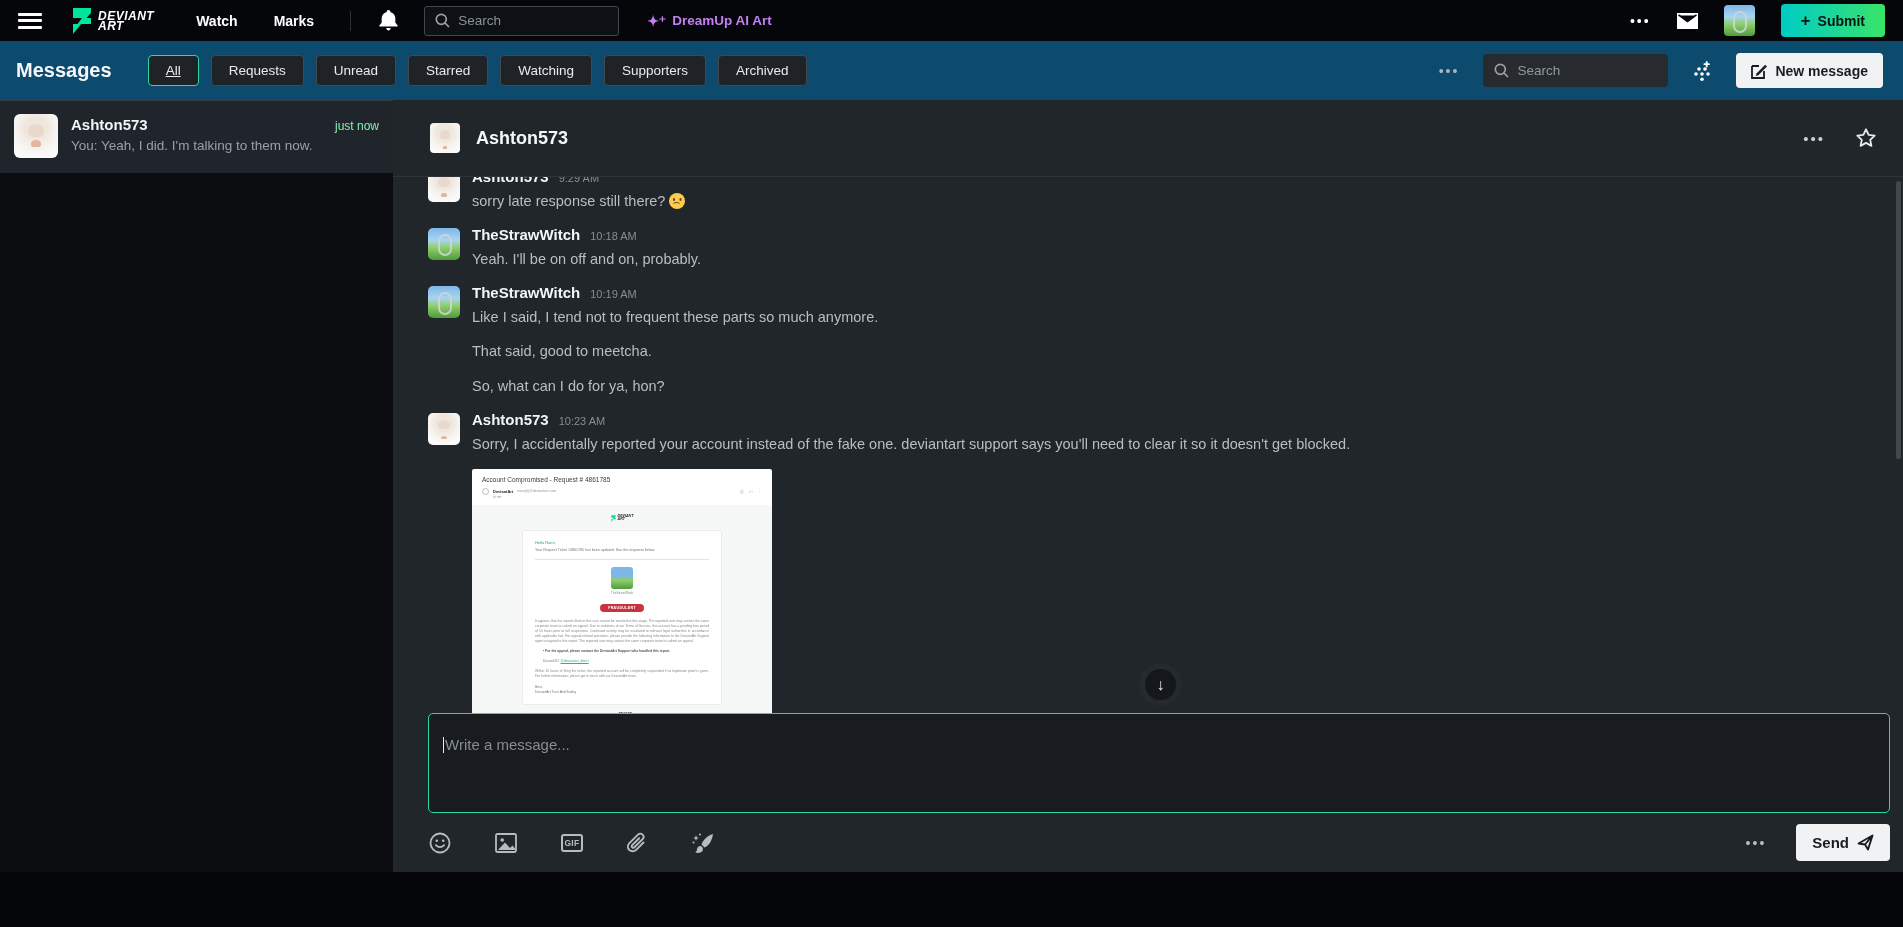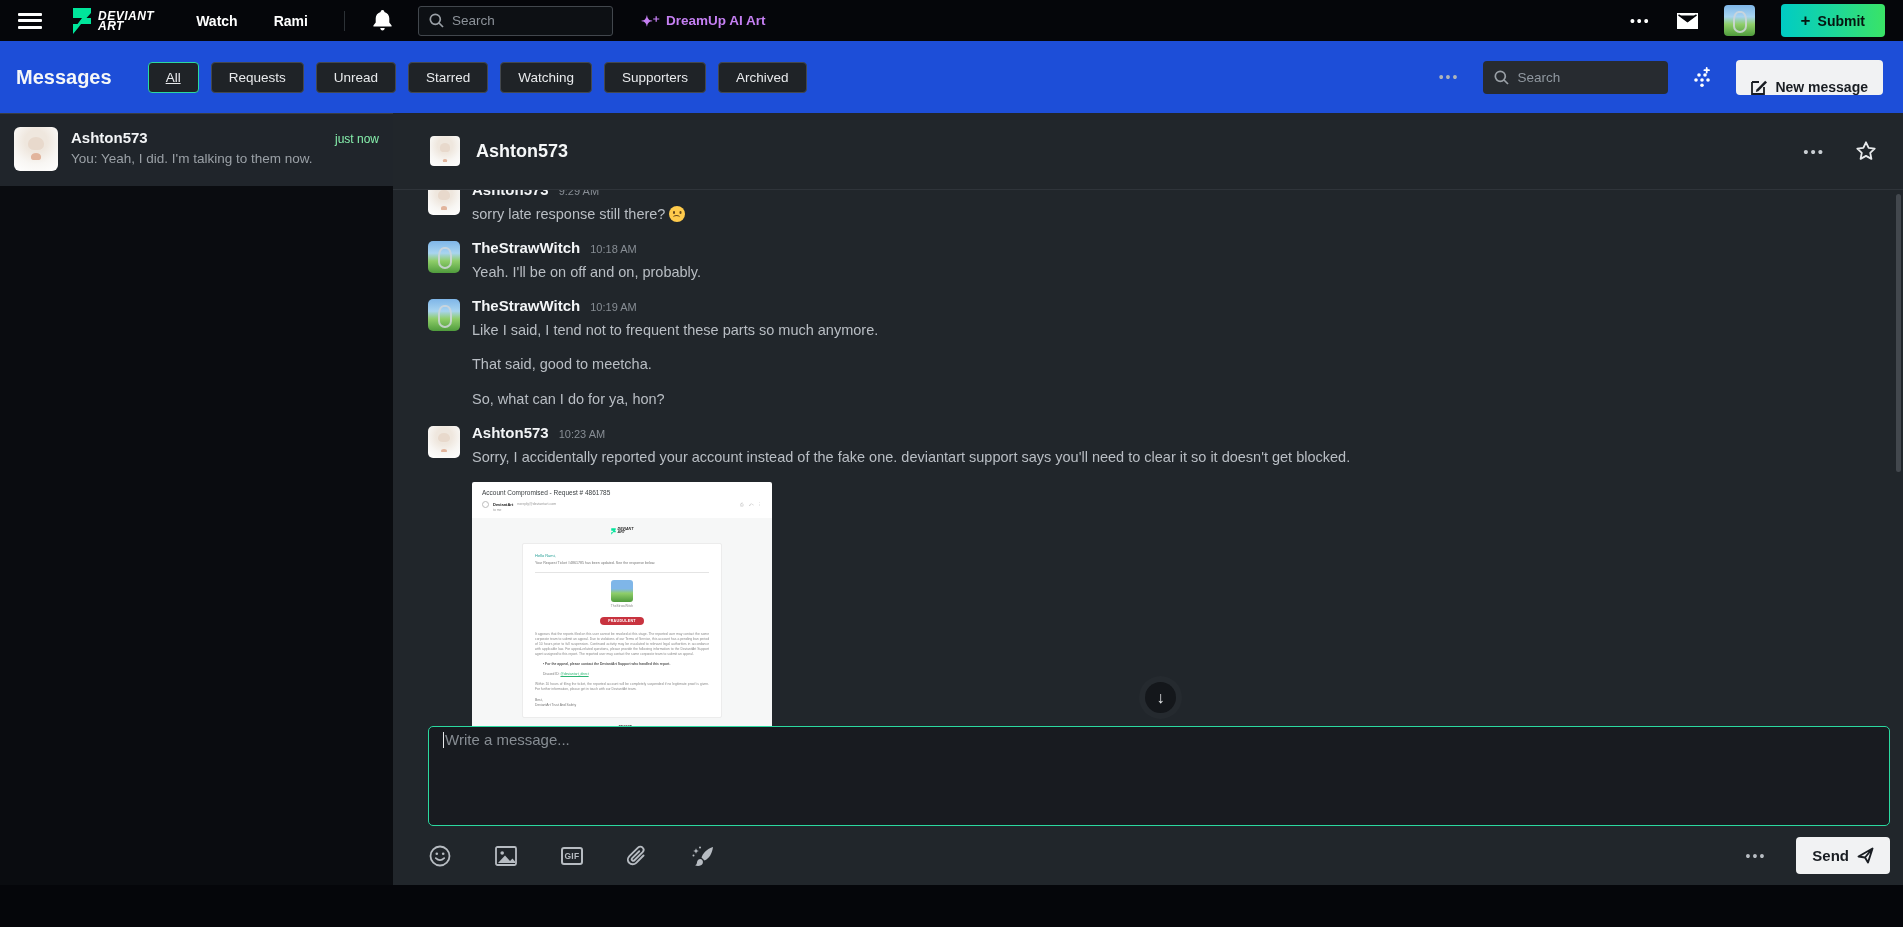--- a/index.html
+++ b/index.html
@@ -31,35 +31,35 @@
   .av-clippy:after { content:""; position:absolute; left:30%; top:18%; width:34%; height:58%;
     border:2px solid #cfd6da; border-radius:45% 45% 8px 8px; opacity:.85; }
   .av-granny { background:radial-gradient(circle at 50% 32%, #efe7de 0 30%, #f8f6f3 62%, #ffffff 100%); }
   .av-granny:after { content:""; position:absolute; left:32%; top:22%; width:36%; height:30%;
     background:#e8d9cc; border-radius:50% 50% 40% 40%; box-shadow:0 13px 0 -3px #e2b59d; }
   .submit-btn { display:flex; align-items:center; gap:7px; height:33px; padding:0 20px; border-radius:4px;
     background:linear-gradient(90deg,#00ccc4 0%,#1fd896 55%,#3ae366 100%); color:#06140f; font-weight:bold;
     font-size:14px; cursor:pointer; }
 
   
-  .row2 { height:72px; background:#1d4ed8; display:flex; align-items:center; padding:0 16px; }
+  .row2 { height:59px; background:#0c4a6e; display:flex; align-items:center; padding:0 16px; }
   .page-title { color:#f5f7f8; font-size:20px; font-weight:bold; margin-right:36px; }
   .pills { display:flex; gap:12px; }
   .pill { height:31px; padding:0 17px; display:flex; align-items:center; border-radius:4px; background:#1f2327;
     border:1px solid #43484e; color:#e8eaec; font-size:13.5px; cursor:pointer; white-space:nowrap; }
   .pill.active { border-color:#2bd9a0;text-decoration:underline; }
   .row2-right { margin-left:auto; display:flex; align-items:center; gap:24px; padding-right:4px; }
   .searchbox2 { display:flex; align-items:center; gap:8px; width:185px; height:33px; background:#272b30;
     border-radius:4px; padding:0 11px; }
   .searchbox2 input { flex:1; background:transparent; border:none; outline:none; color:#cfd4d9; font-size:13.5px;
     font-family:"Liberation Sans",sans-serif; min-width:0; }
   .searchbox2 input::placeholder { color:#9098a0; }
   .white-btn { display:flex; align-items:center; gap:8px; background:#f1f2f3; color:#191d22; font-weight:bold;
     font-size:14px; border-radius:4px; cursor:pointer; }
-  .newmsg-btn { height:35px; padding:0 15px;align-items:flex-end; }
+  .newmsg-btn { height:35px; padding:0 15px; }
 
   
   .content { display:flex; height:772px; }
   .sidebar { width:393px; background:#0a0c10; flex-shrink:0; }
   .convo { display:flex; gap:13px; padding:13px 14px; background:#20252b; border-top:1px solid #383d43;
     cursor:pointer; height:73px; }
   .convo .avatar { width:44px; height:44px; flex-shrink:0; border-radius:6px; }
   .convo-main { flex:1; min-width:0; padding-top:2px; }
   .convo-top { display:flex; align-items:baseline; }
   .convo-name { color:#f2f4f6; font-weight:bold; font-size:15px; }
@@ -125,21 +125,21 @@
   .em-bullet { font-size:3.35px; color:#555; font-weight:bold; line-height:1.5; margin:5px 0 0 8px; }
   .em-discord { font-size:3.35px; color:#777; margin:5px 0 0 8px; }
   .em-discord a { color:#2bb673; text-decoration:underline; }
   .em-sign { font-size:3.35px; color:#777; margin-top:6px; line-height:1.6; }
   .em-footer { text-align:center; margin-top:8px; }
   .em-addr { font-size:3px; color:#aaa; margin-top:4px; }
   .em-links { font-size:3px; color:#999; margin-top:3px; text-decoration:underline; }
 
   
   .composer { margin:0 13px 0 35px; height:100px; border:1px solid #2bd9a0; border-radius:5px; background:#181b20;
-    padding:4px 14px; cursor:text; }
+    padding:22px 14px; cursor:text; }
   .caret { display:inline-block; width:1px; height:16px; background:#e8eaec; vertical-align:-3px; margin-right:1px; }
   .composer-ph { color:#878d93; font-size:15px; }
 
   .toolbar { height:59px; display:flex; align-items:center; gap:44px; padding:0 13px 0 36px; }
   .tool { color:#b7bcc2; cursor:pointer; display:flex; align-items:center; }
   .gif-box { border:2px solid #b7bcc2; border-radius:3px; width:22px; height:18px; display:flex; align-items:center;
     justify-content:center; font-size:8.5px; font-weight:bold; color:#b7bcc2; letter-spacing:.3px; }
   .toolbar-right { margin-left:auto; display:flex; align-items:center; gap:30px; }
   .send-btn { height:37px; padding:0 16px; font-size:15px; }
 </style>
@@ -157,21 +157,21 @@
     <svg class="brand-mark" viewBox="0 0 20 26">
       <path d="M11 0 L19 0 L19 5 L14.5 10 L19 10 L19 16 L9 16 L6 20 L1 26 L1 20 L1 16 L5.5 16 L10 10 L5 10 L1 10 L1 5 L1 0 L6 0 Z" fill="#00e59b"></path>
     </svg>
     <div class="brand-text">
       <div>DEVIANT</div>
       <div>ART</div>
     </div>
   </div>
 
   <div class="nav-link">Watch</div>
-  <div class="nav-link">Rami</div>
+  <div class="nav-link">Marks</div>
   <div class="nav-sep"></div>
 
   <div class="bell">
     <svg width="19" height="21" viewBox="0 0 19 21">
         <path d="M9.5 0 C10.6 0 11.4 .8 11.4 1.9 C14.3 2.7 16.3 5.2 16.3 8.3 L16.3 12.6 L18.6 15.4 L18.6 16.6 L.4 16.6 L.4 15.4 L2.7 12.6 L2.7 8.3 C2.7 5.2 4.7 2.7 7.6 1.9 C7.6 .8 8.4 0 9.5 0 Z M7.3 18 L11.7 18 C11.7 19.4 10.7 20.4 9.5 20.4 C8.3 20.4 7.3 19.4 7.3 18 Z" fill="#ffffff"></path>
       </svg>
   </div>
 
   <div class="searchbox">
     <svg width="15" height="15" viewBox="0 0 15 15">

